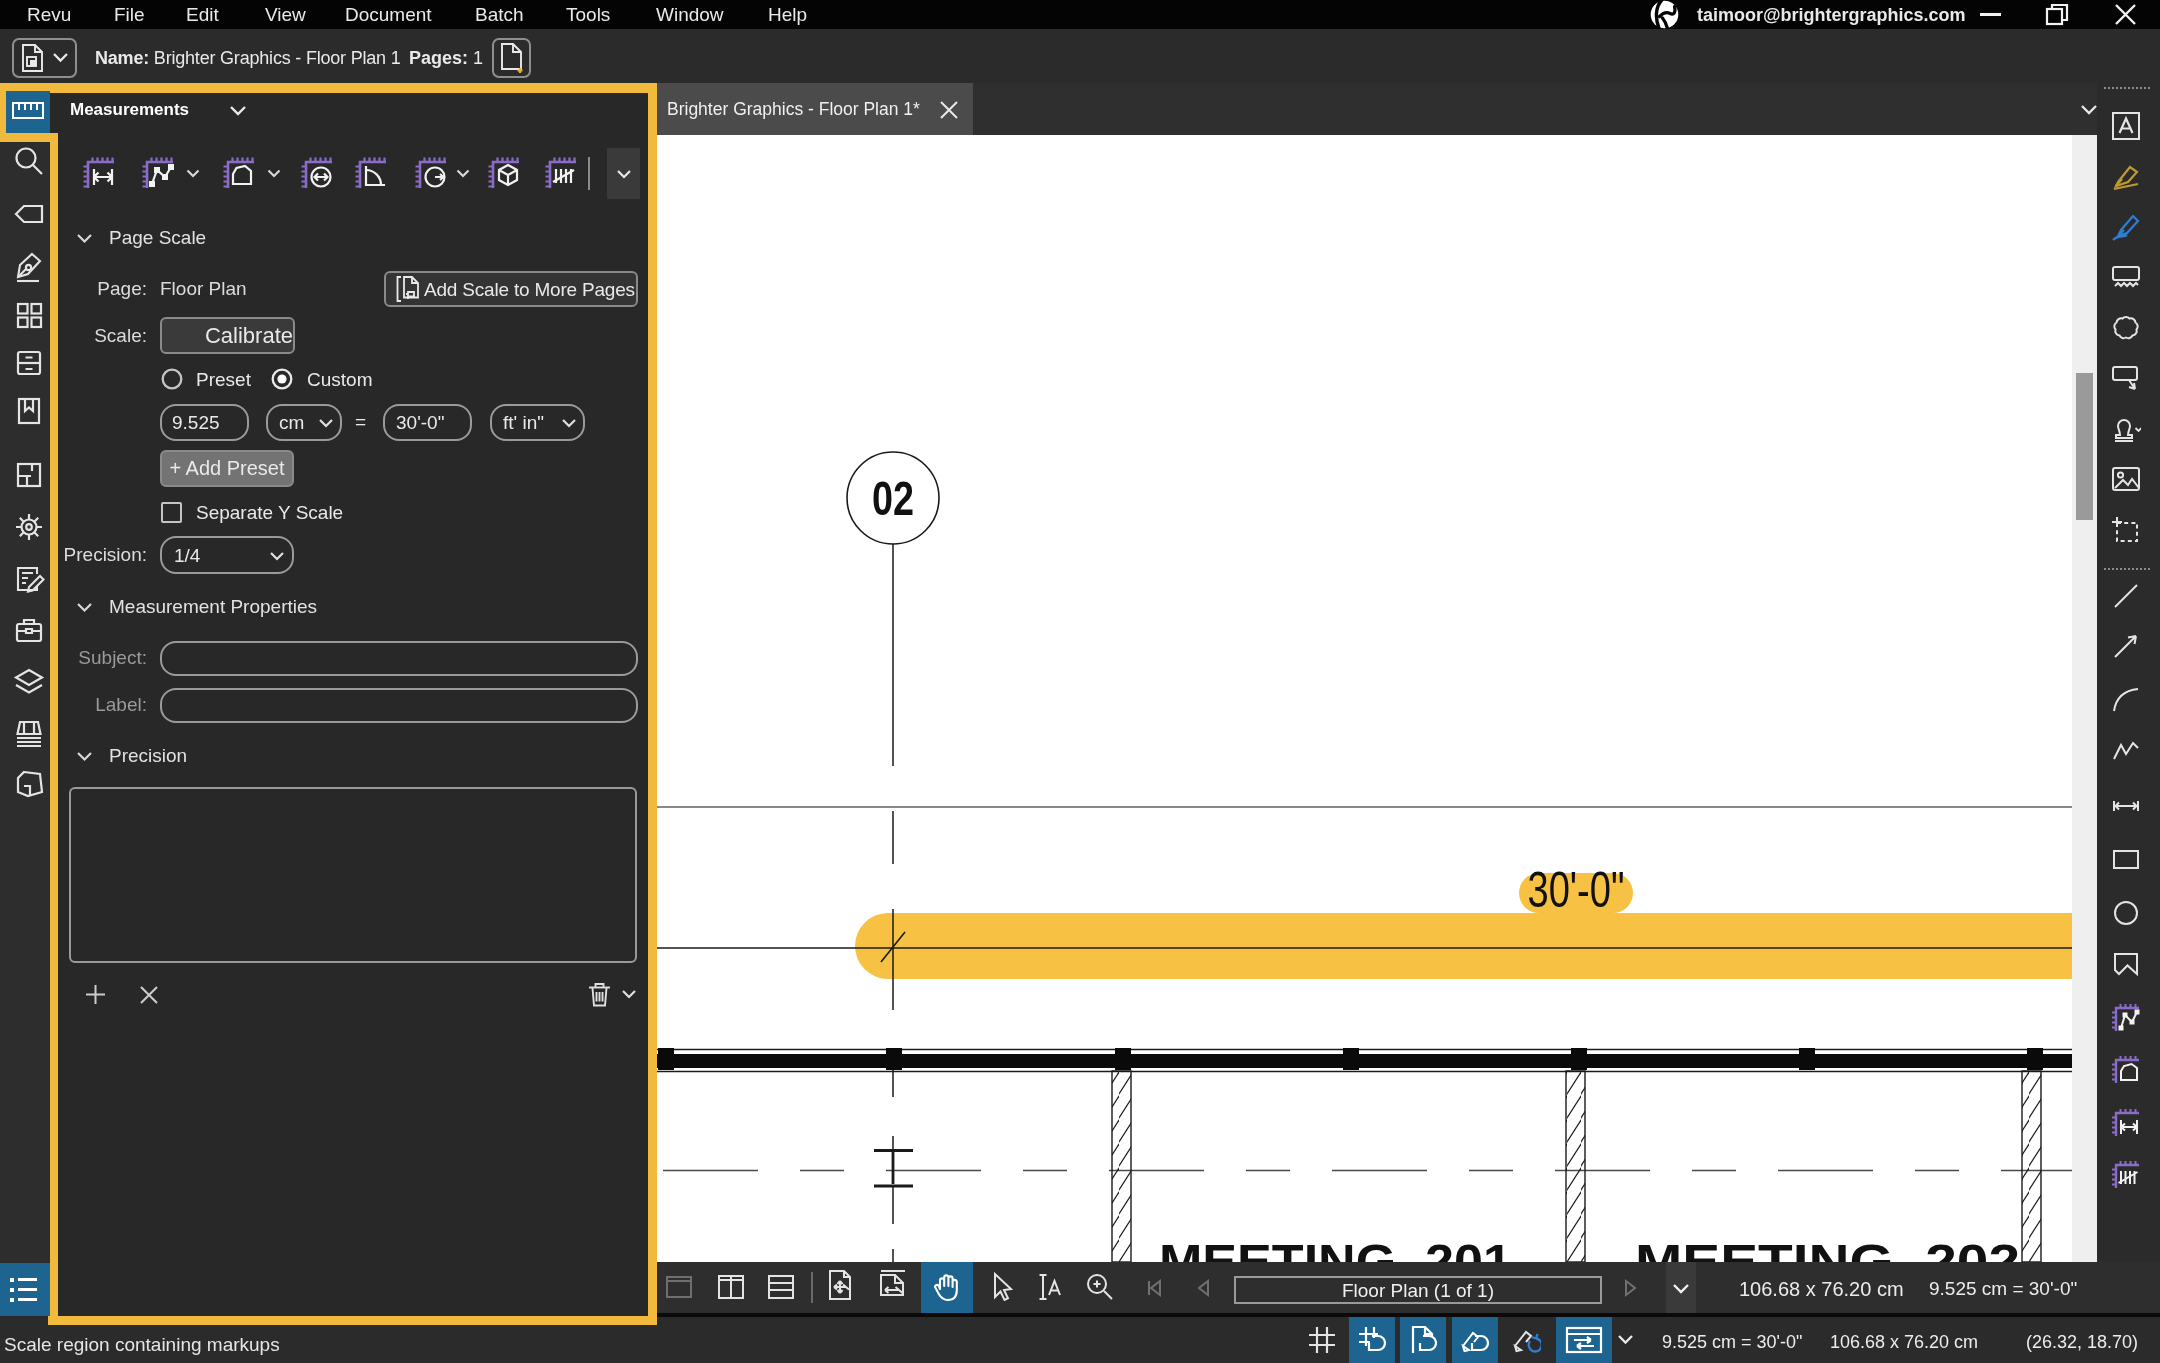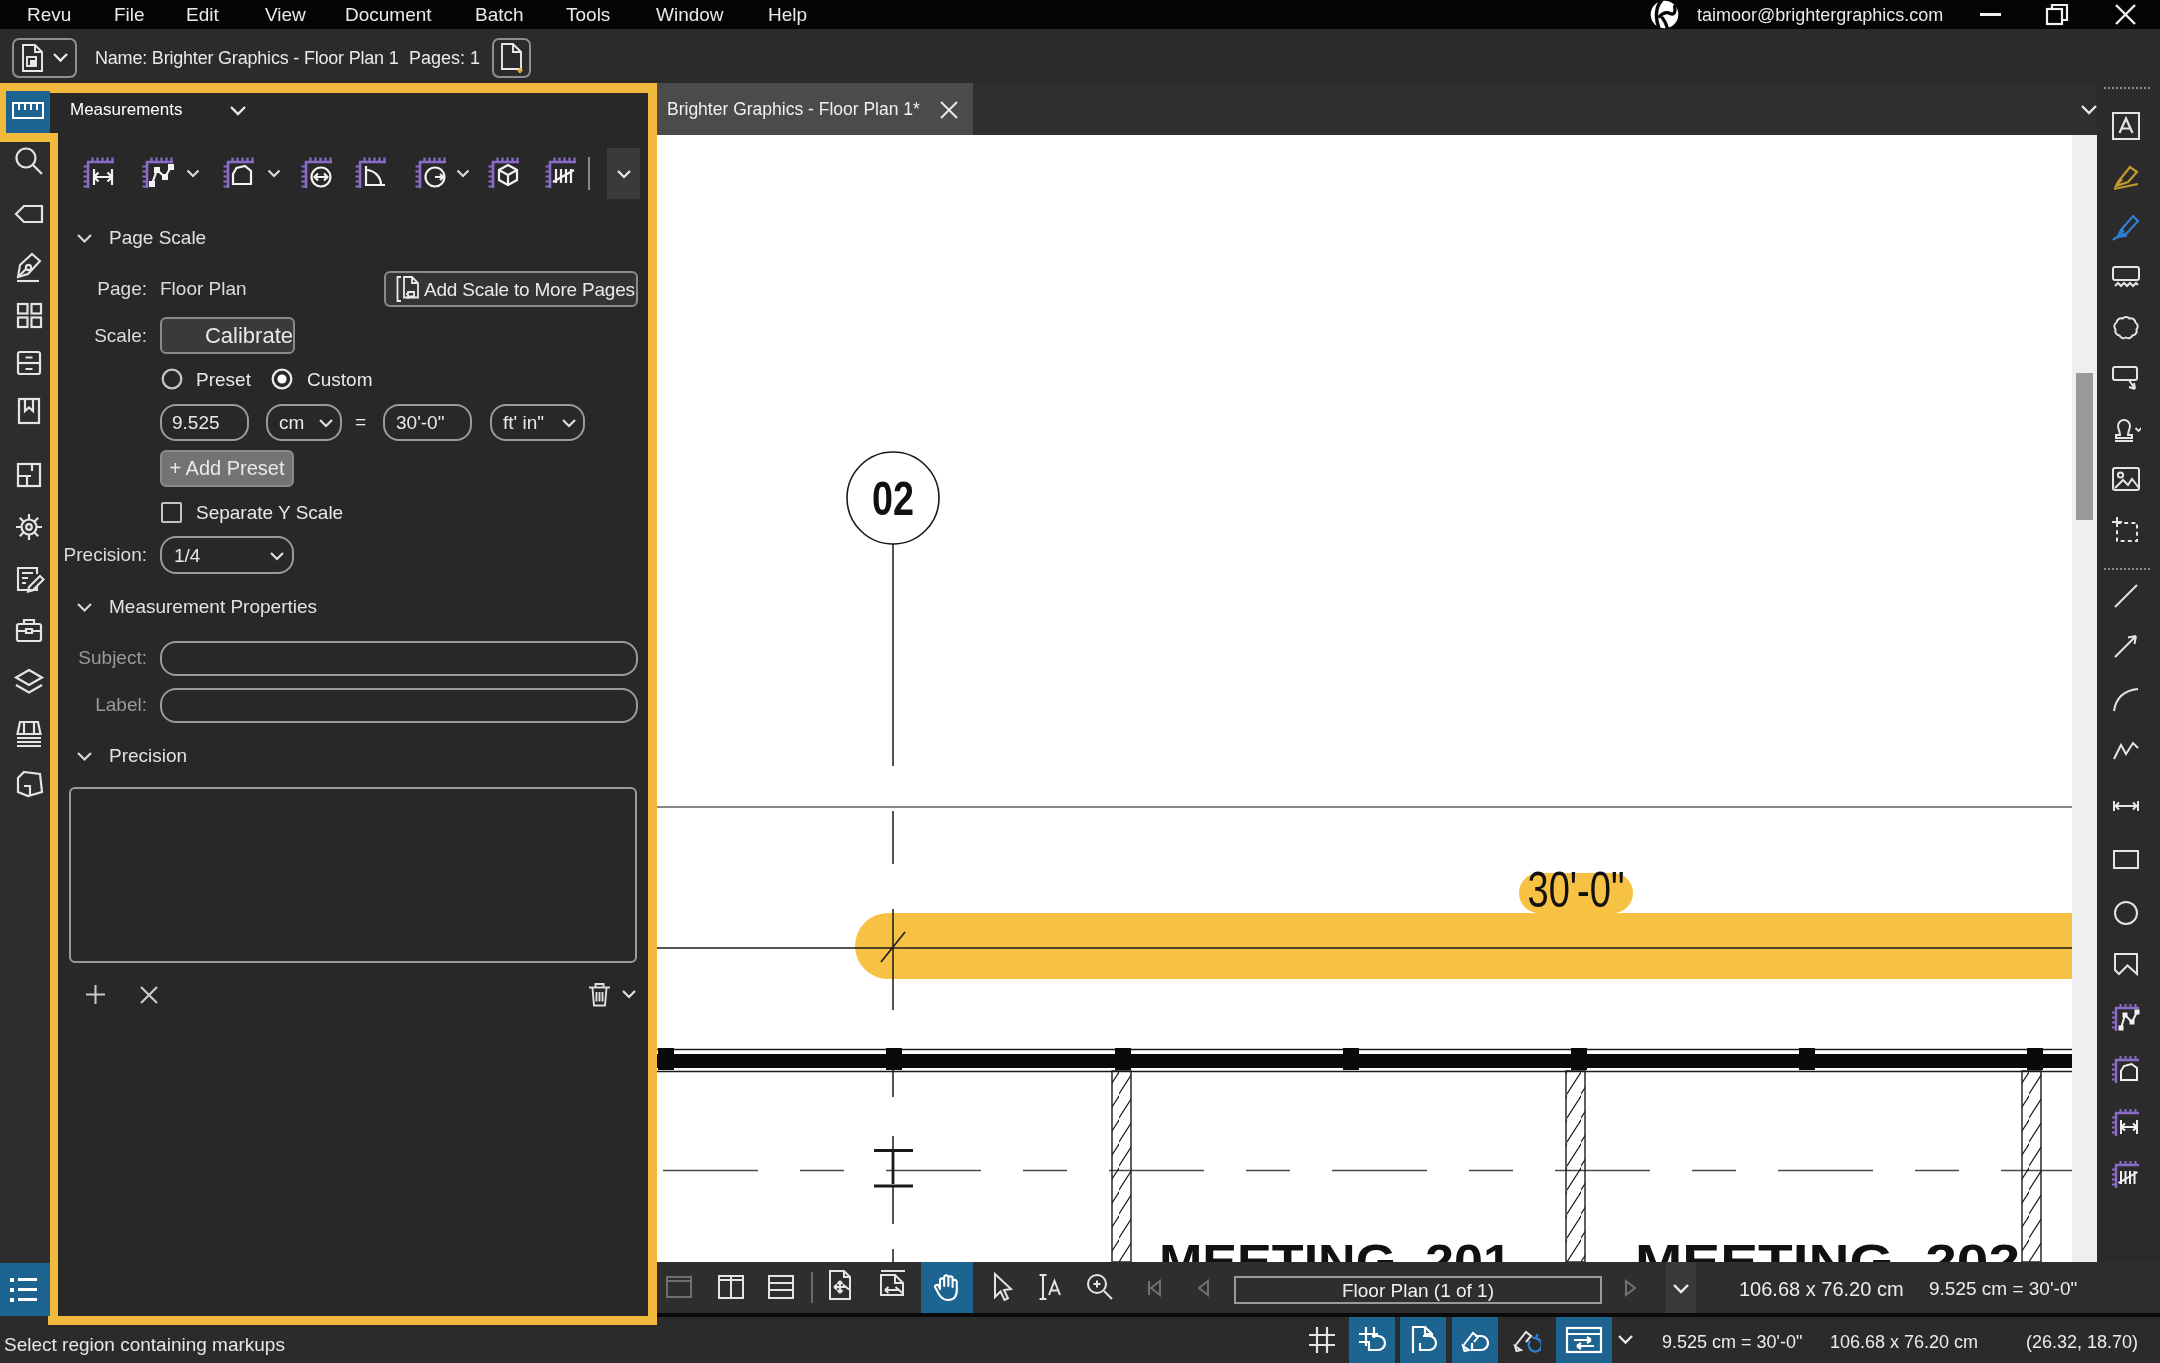--- a/index.html
+++ b/index.html
@@ -1,17 +1,17 @@
 <!DOCTYPE html>
 <html><head><meta charset="utf-8"><style>
 *{margin:0;padding:0;box-sizing:border-box}
 html,body{width:2160px;height:1363px;overflow:hidden;background:#282828;font-family:"Liberation Sans",sans-serif;color:#e9e9e9}
 .a{position:absolute}
 .nw{white-space:nowrap}
-.b{font-weight:normal}
+.b{font-weight:bold}
 .f20{font-size:19px}
 .f21{font-size:19px}
 .btn{border:2px solid #8a8a8a;border-radius:6px;background:#343434;color:#e9e9e9}
 .inp{border:2px solid #9a9a9a;border-radius:16px;background:transparent}
 .hdr{font-size:19px;color:#e2e2e2}
 .lbl{font-size:19px;color:#dcdcdc}
 .dim{color:#9a9a9a}
 svg{display:block}
 </style></head>
 <body>
@@ -564,21 +564,21 @@
 <svg class="a" style="left:1613px;top:1272px" width="32" height="32" viewBox="0 0 32 32">
     <path d="M13 9 L22 16 L13 23 Z" fill="none" stroke="#707070" stroke-width="2"></path>
   </svg>
 <div class="a" style="left:1666px;top:1262px;width:30px;height:51px;background:#3a3a3a"></div>
 <svg class="a" style="left:1672px;top:1283px" width="18" height="11" viewBox="0 0 18 11" fill="none" stroke="#f0f0f0" stroke-width="2.4">
     <path d="M2 2 L9 9 L16 2"></path>
   </svg>
 <div class="a nw" style="left:1739px;top:1278px;font-size:20px;color:#ececec">106.68 x 76.20 cm</div>
 <div class="a nw" style="left:1929px;top:1278px;font-size:19px;color:#ececec">9.525 cm = 30'-0"</div>
 <div class="a" style="left:0;top:1317px;width:2160px;height:46px;background:#2b2b2b"></div>
-<div class="a nw" style="left:4px;top:1334px;font-size:19px;color:#e6e6e6">Select region containing markups</div>
+<div class="a nw" style="left:4px;top:1334px;font-size:19px;color:#e6e6e6">Scale region containing markups</div>
 <svg class="a" style="left:1308px;top:1326px" width="28" height="28" viewBox="0 0 28 28" fill="none" stroke="#e4e4e4" stroke-width="2.2">
     <path d="M9 1 V27 M19 1 V27 M1 9 H27 M1 19 H27"></path>
   </svg>
 <div class="a" style="left:1349px;top:1317px;width:46px;height:46px;background:#1d6490"></div>
 <div class="a" style="left:1400px;top:1317px;width:46px;height:46px;background:#1d6490"></div>
 <div class="a" style="left:1452px;top:1317px;width:46px;height:46px;background:#1d6490"></div>
 <div class="a" style="left:1556px;top:1317px;width:56px;height:46px;background:#1d6490"></div>
 <svg class="a" style="left:1358px;top:1326px" width="28" height="28" viewBox="0 0 28 28">
     <path d="M8 1 V20 M16 1 V12 M1 8 H20 M1 16 H12" stroke="#fff" stroke-width="2.2" fill="none"></path>
     <path d="M14 10 H20 a7 7 0 0 1 0 14 H11 V17" fill="none" stroke="#fff" stroke-width="2.2"></path>

